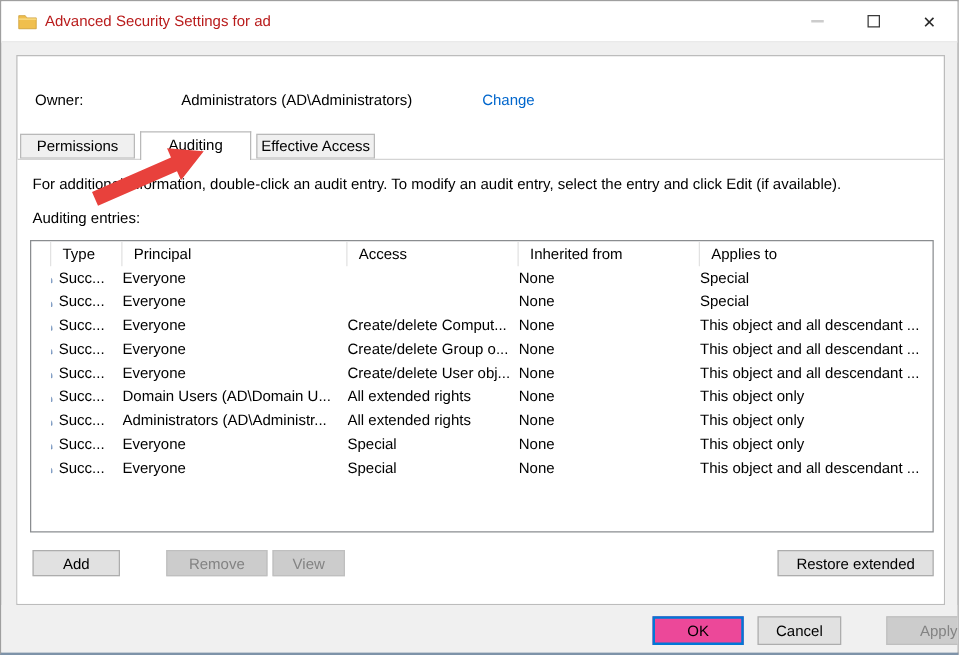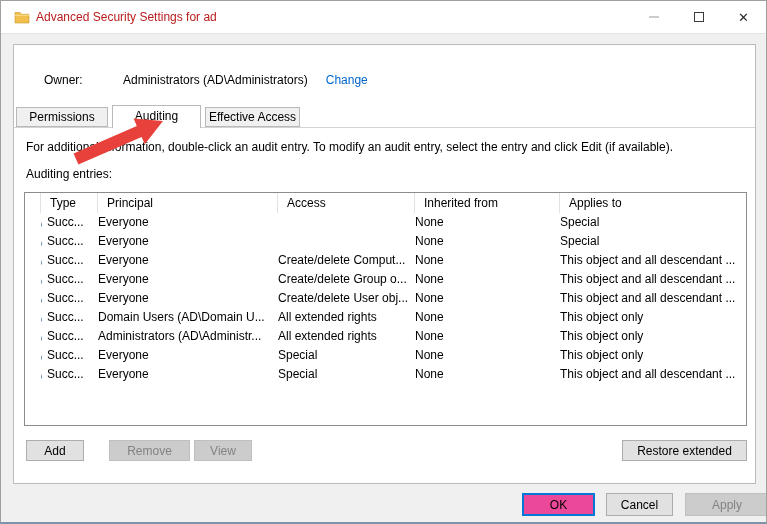--- a/index.html
+++ b/index.html
@@ -19,21 +19,21 @@
   .win-controls { position:absolute; right:0; top:0; height:32px; display:flex; }
   .win-btn { width:45px; height:32px; display:flex; align-items:center; justify-content:center; cursor:default; }
   .glyph-min { width:10px; height:2px; background:#cccccc; }
   .glyph-max { width:10px; height:10px; border:1px solid #3a3a3a; background:transparent; }
   .glyph-close { font-size:13px; color:#2b2b2b; line-height:1; }
   
   .panel {
     position:absolute; left:12px; top:43px; width:743px; height:440px;
     background:#fff; border:1px solid #bcbcbc;
   }
-  .owner-row { position:absolute; left:30px; top:28px; display:flex; align-items:center; }
+  .owner-row { position:absolute; left:14px; top:28px; display:flex; align-items:center;gap:38px; }
   .owner-label { width:79px; }
   .owner-value { }
   .change-link { color:var(--link); margin-left:18px; text-decoration:none; cursor:pointer; }
   
   .tabstrip { position:absolute; left:0; right:0; top:59px; height:23px; }
   .tab {
     position:absolute; bottom:0; height:20px; background:#f0f0f0;
     border:1px solid #b9b9b9; text-align:center; line-height:18px; cursor:default;
   }
   .tab.active {
@@ -58,22 +58,22 @@
   .col2 { width:137px; flex:0 0 137px; }
   .col3 { width:145px; flex:0 0 145px; }
   .col4 { flex:1 1 auto; }
   .cell.col0 { position:relative; padding-left:6px; }
   .uicon { position:absolute; left:-12px; top:2px; width:14px; height:14px; }
   
   .btn {
     position:absolute; height:21px; background:#e1e1e1; border:1px solid #adadad;
     font-family:"Liberation Sans", sans-serif; font-size:12px; color:#000; cursor:default;
   }
-  .btn:disabled { background:#cccccc; border-color:#bfbfbf; color:#838383; }
-  .btn-add { left:12px; top:312px; width:58px; }
+  .btn:disabled { background:#cccccc; border-color:#bfbfbf; color:#838383;margin-left:24px; }
+  .btn-add { left:12px; top:312px; width:70px; }
   .btn-remove { left:95px; top:312px; width:81px; }
   .btn-view { left:180px; top:312px; width:58px; }
   .btn-restore { left:608px; top:312px; width:125px; }
   
   .footer { position:absolute; left:0; right:0; top:483px; bottom:0; background:#f0f0f0; }
   .footer .btn { height:23px; top:9px; }
   .btn-ok { left:521px; width:73px; border:2px solid var(--focus); background:#ec4899; }
   .btn-cancel { left:605px; width:67px; }
   .btn-apply { left:684px; width:84px; }
   

